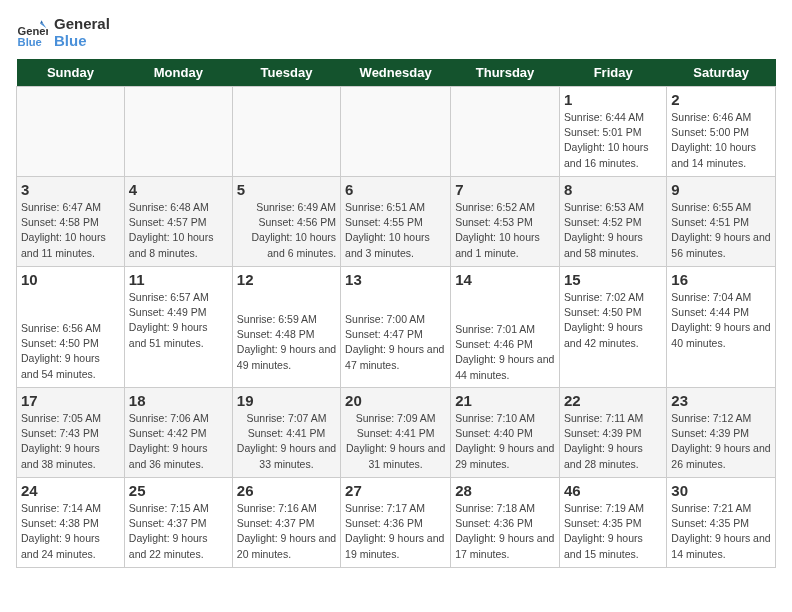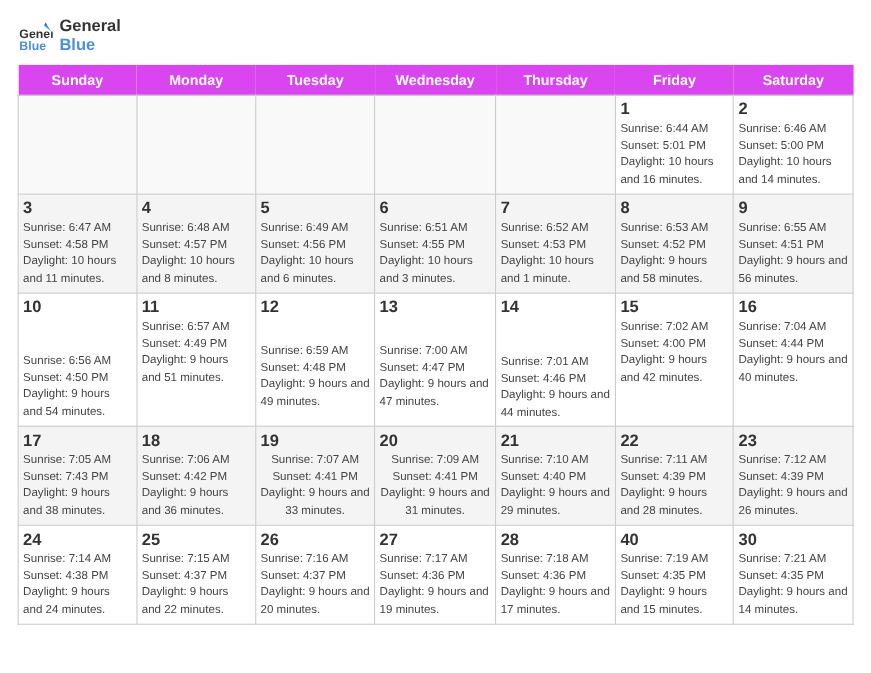--- a/index.html
+++ b/index.html
@@ -5,21 +5,21 @@
     * { box-sizing: border-box; margin: 0; padding: 0; }
     body { font-family: Arial, sans-serif; background: #fff; width: 792px; min-height: 612px; }
     .page { padding: 16px; }
     .header { display: flex; justify-content: space-between; align-items: flex-start; margin-bottom: 10px; }
     .logo { display: flex; align-items: center; }
     .logo-icon { width: 32px; height: 32px; margin-right: 6px; }
     .title-block { text-align: right; }
     .month-title { font-size: 36px; font-weight: 300; color: #333; }
     .location { font-size: 16px; color: #555; }
     table { width: 100%; border-collapse: collapse; font-size: 11px; }
-    .day-header { background: #d946ef; color: #fff; text-align: center; padding: 6px 4px; font-size: 13px; font-weight: bold; }
+    .day-header { background: #14532d; color: #fff; text-align: center; padding: 6px 4px; font-size: 13px; font-weight: bold; }
     td { border: 1px solid #ccc; vertical-align: top; padding: 4px; width: 113px; min-height: 80px; }
     td.empty { background: #f9f9f9; }
     td.day-cell { background: #fff; }
     td.day-cell.alt { background: #f4f4f4; }
     .day-num { font-size: 15px; font-weight: bold; color: #333; margin-bottom: 2px; }
     .day-info { color: #444; font-size: 10.5px; line-height: 1.45; }
     tr.week-row td { height: 90px; }
   </style>
 </head>
 <body>
@@ -84,21 +84,21 @@
 Daylight: 10 hours and 11 minutes.</div>
           </td>
           <td class="day-cell alt">
             <div class="day-num">4</div>
             <div class="day-info" style="white-space: pre-line;">Sunrise: 6:48 AM
 Sunset: 4:57 PM
 Daylight: 10 hours and 8 minutes.</div>
           </td>
           <td class="day-cell alt">
             <div class="day-num">5</div>
-            <div class="day-info" style="white-space: pre-line;">Sunrise: 6:49 AM
+            <div class="day-info" style="white-space: pre-line; text-align: right;">Sunrise: 6:49 AM
 Sunset: 4:56 PM
 Daylight: 10 hours and 6 minutes.</div>
           </td>
           <td class="day-cell alt">
             <div class="day-num">6</div>
             <div class="day-info" style="white-space: pre-line;">Sunrise: 6:51 AM
 Sunset: 4:55 PM
 Daylight: 10 hours and 3 minutes.</div>
           </td>
           <td class="day-cell alt">
@@ -147,21 +147,21 @@
           </td>
           <td class="day-cell">
             <div class="day-num">14</div>
             <div class="day-info" style="white-space: pre-line; margin-top: 34px;">Sunrise: 7:01 AM
 Sunset: 4:46 PM
 Daylight: 9 hours and 44 minutes.</div>
           </td>
           <td class="day-cell">
             <div class="day-num">15</div>
             <div class="day-info" style="white-space: pre-line;">Sunrise: 7:02 AM
-Sunset: 4:00 PM
+Sunset: 4:50 PM
 Daylight: 9 hours and 42 minutes.</div>
           </td>
           <td class="day-cell">
             <div class="day-num">16</div>
             <div class="day-info" style="white-space: pre-line;">Sunrise: 7:04 AM
 Sunset: 4:44 PM
 Daylight: 9 hours and 40 minutes.</div>
           </td>
         </tr>
         <tr class="week-row">
@@ -233,21 +233,21 @@
 Sunset: 4:36 PM
 Daylight: 9 hours and 19 minutes.</div>
           </td>
           <td class="day-cell">
             <div class="day-num">28</div>
             <div class="day-info" style="white-space: pre-line;">Sunrise: 7:18 AM
 Sunset: 4:36 PM
 Daylight: 9 hours and 17 minutes.</div>
           </td>
           <td class="day-cell">
-            <div class="day-num">40</div>
+            <div class="day-num">46</div>
             <div class="day-info" style="white-space: pre-line;">Sunrise: 7:19 AM
 Sunset: 4:35 PM
 Daylight: 9 hours and 15 minutes.</div>
           </td>
           <td class="day-cell">
             <div class="day-num">30</div>
             <div class="day-info" style="white-space: pre-line;">Sunrise: 7:21 AM
 Sunset: 4:35 PM
 Daylight: 9 hours and 14 minutes.</div>
           </td>

